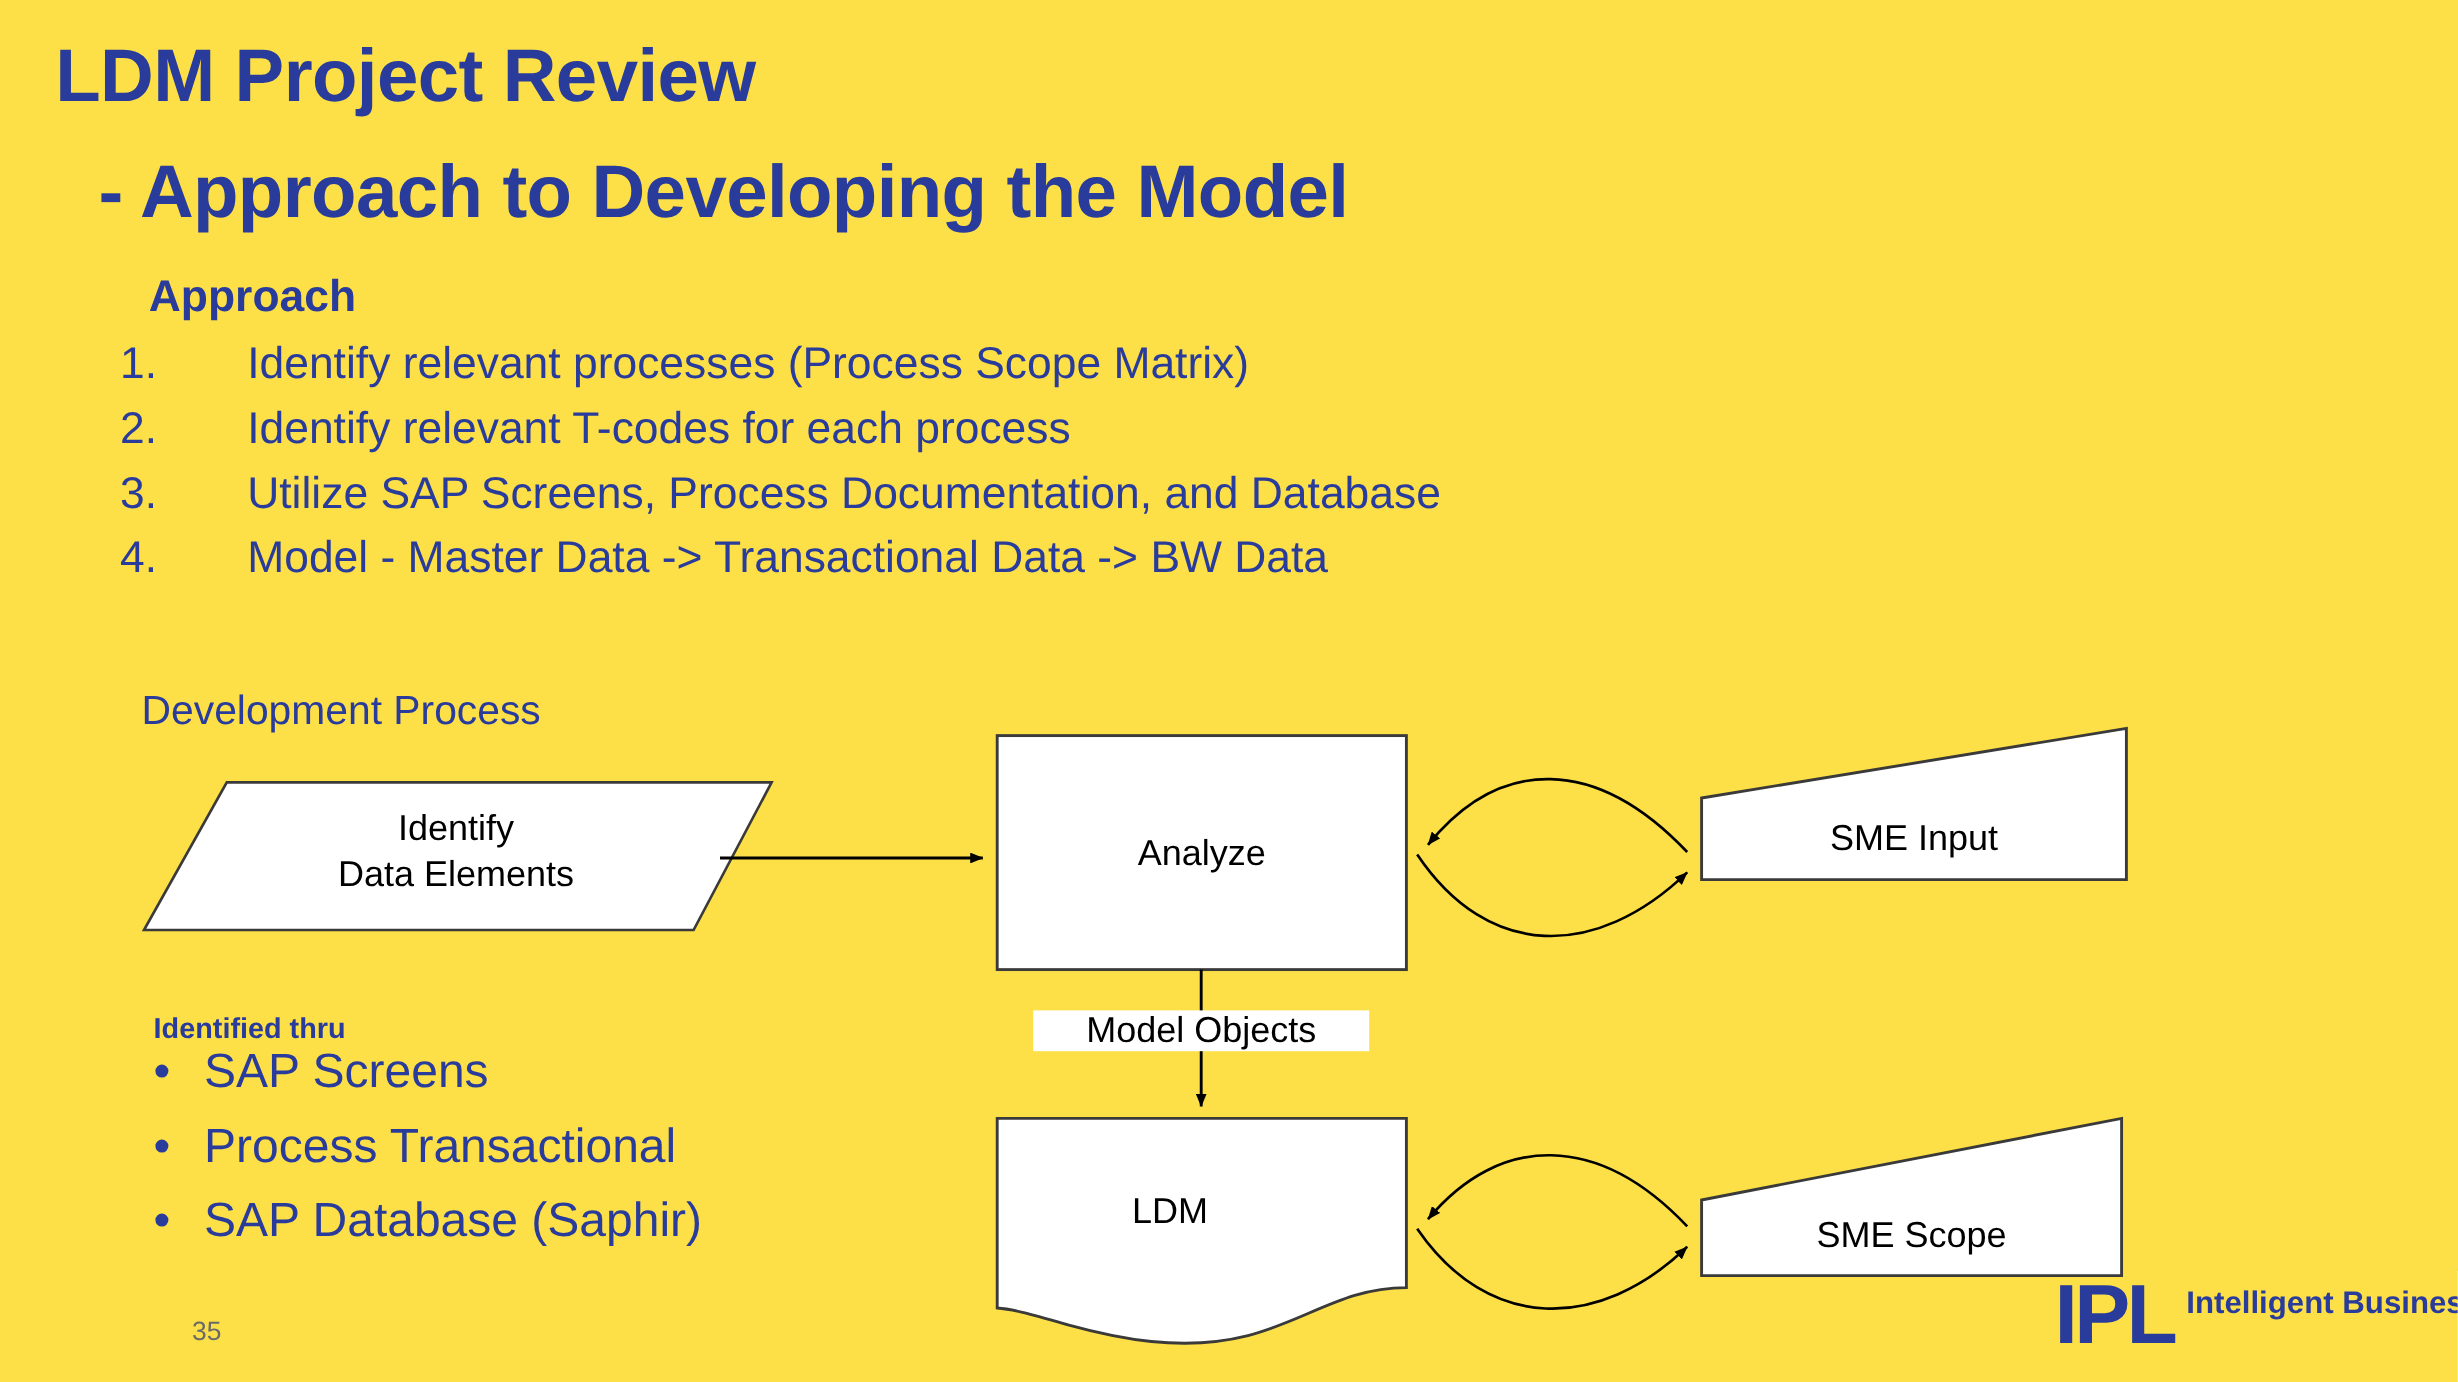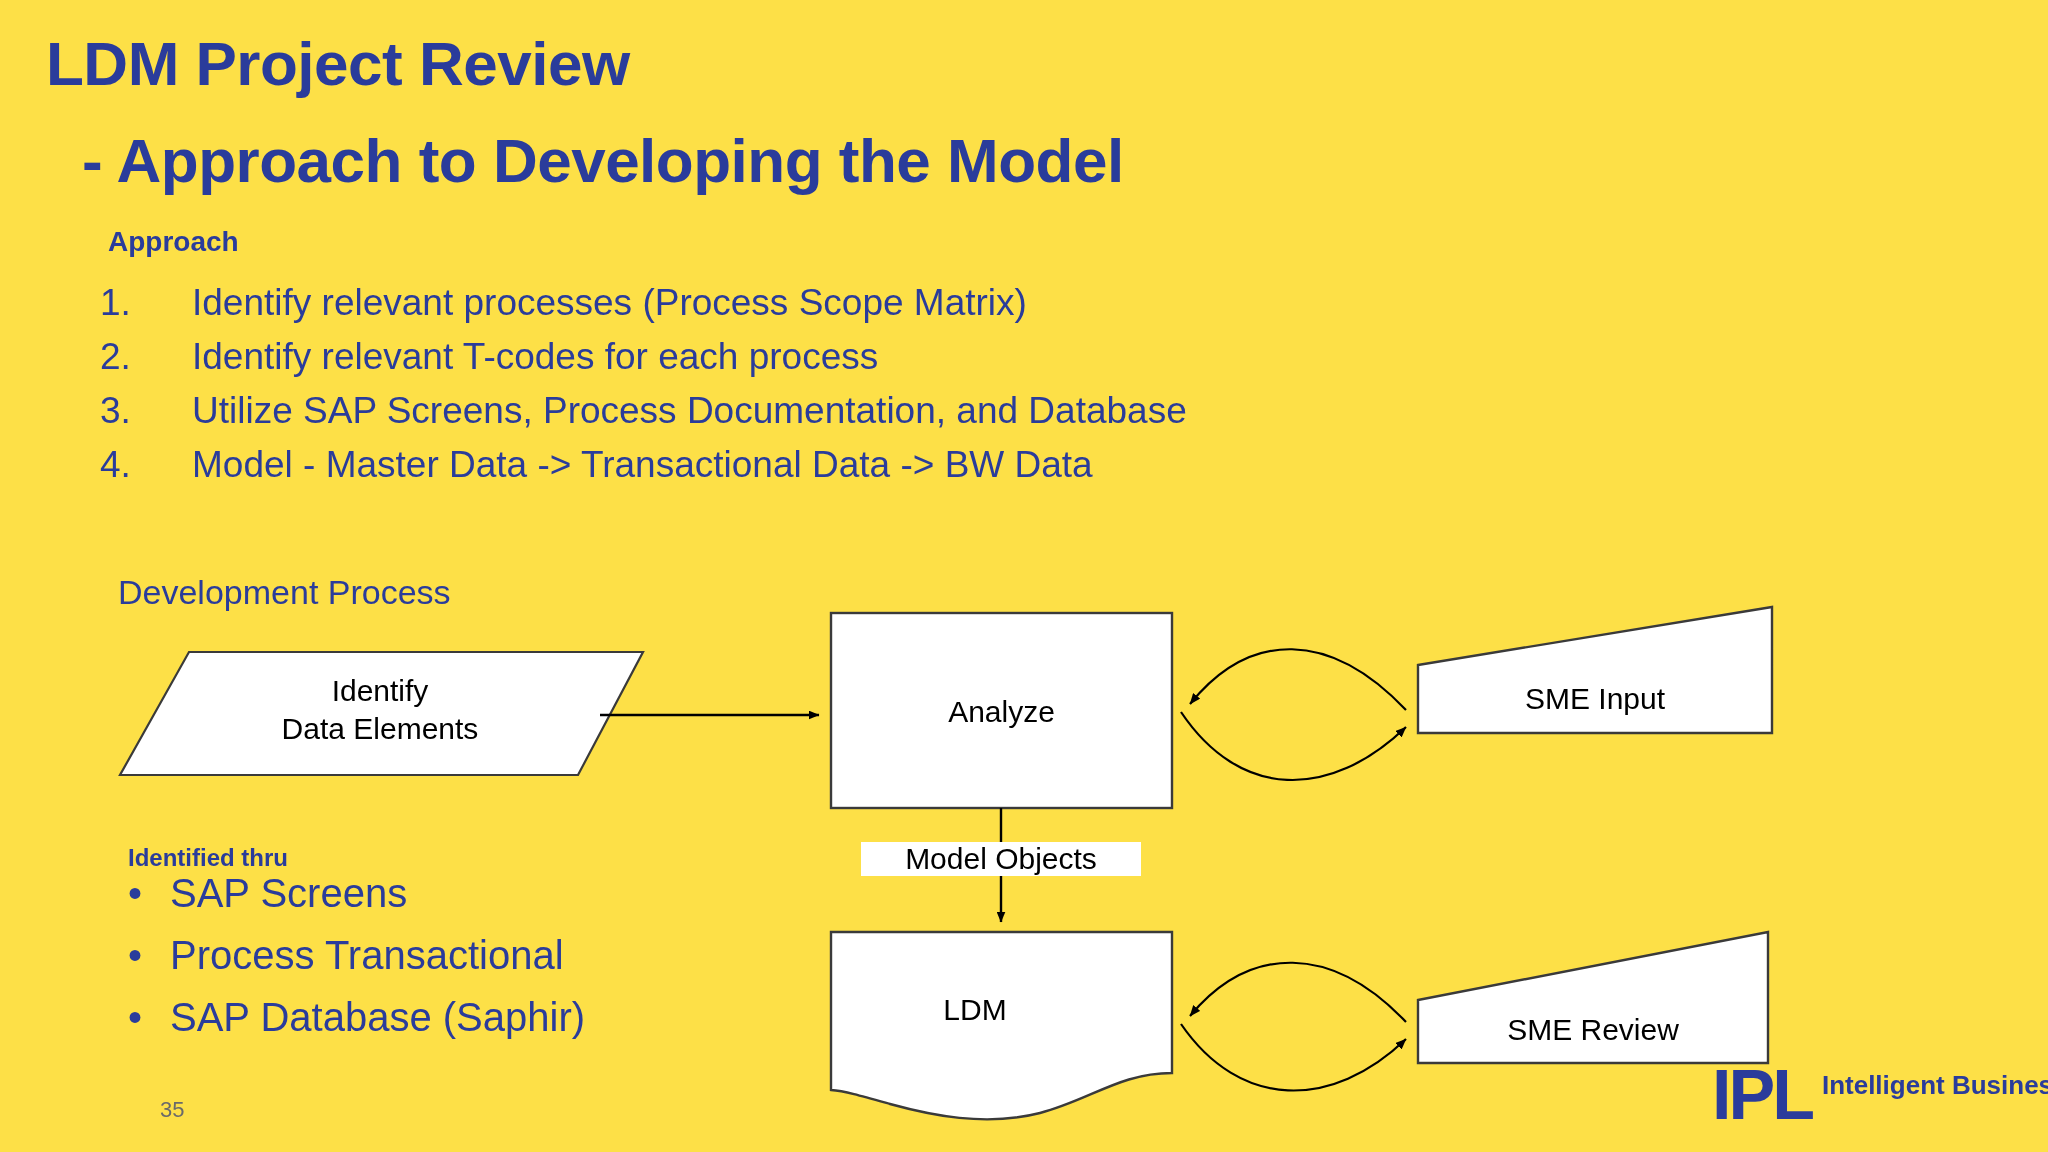--- a/index.html
+++ b/index.html
@@ -37,23 +37,23 @@
     font-size: 62px;
     font-weight: bold;
     color: #2A3C9B;
     letter-spacing: -0.5px;
     white-space: nowrap;
   }
 
   
   .heading-approach {
     position: absolute;
-    left: 108px;
+    left: 124px;
     top: 226px;
-    font-size: 28px;
+    font-size: 37px;
     font-weight: bold;
     color: #2A3C9B;
     white-space: nowrap;
     text-align: center;
   }
   .heading-devprocess {
     position: absolute;
     left: 118px;
     top: 573px;
     font-size: 34px;
@@ -86,20 +86,21 @@
     line-height: 54px;
     margin-bottom: 0px;
   }
   .approach-num {
     width: 92px;
     flex: 0 0 92px;
     text-align: left;
   }
   .approach-text {
     flex: 1 1 auto;
+    margin-left: 14px;
   }
   .approach-text .cont {
     display: block;
   }
 
   
   .bullet-list {
     position: absolute;
     left: 128px;
     top: 862px;
@@ -239,21 +240,21 @@
     <div>Identify</div>
     <div>Data Elements</div>
   </div>
 
   <div class="node-label" style="left:831px; top:695px; width:341px;">Analyze</div>
 
   <div class="node-label" style="left:1418px; top:682px; width:354px;">SME Input</div>
 
   <div class="node-label" style="left:831px; top:993px; width:288px;">LDM</div>
 
-  <div class="node-label" style="left:1418px; top:1013px; width:350px;">SME Review</div>
+  <div class="node-label" style="left:1418px; top:1013px; width:350px;">SME Scope</div>
 
   <div class="node-label" style="left:861px; top:842px; width:280px; background:#ffffff;">Model Objects</div>
 
   <div class="heading-identified">Identified thru</div>
 
   <div class="bullet-list">
     <div class="bullet-item">
       <span class="bullet-dot">•</span>
       <span class="bullet-text">SAP Screens</span>
     </div>

